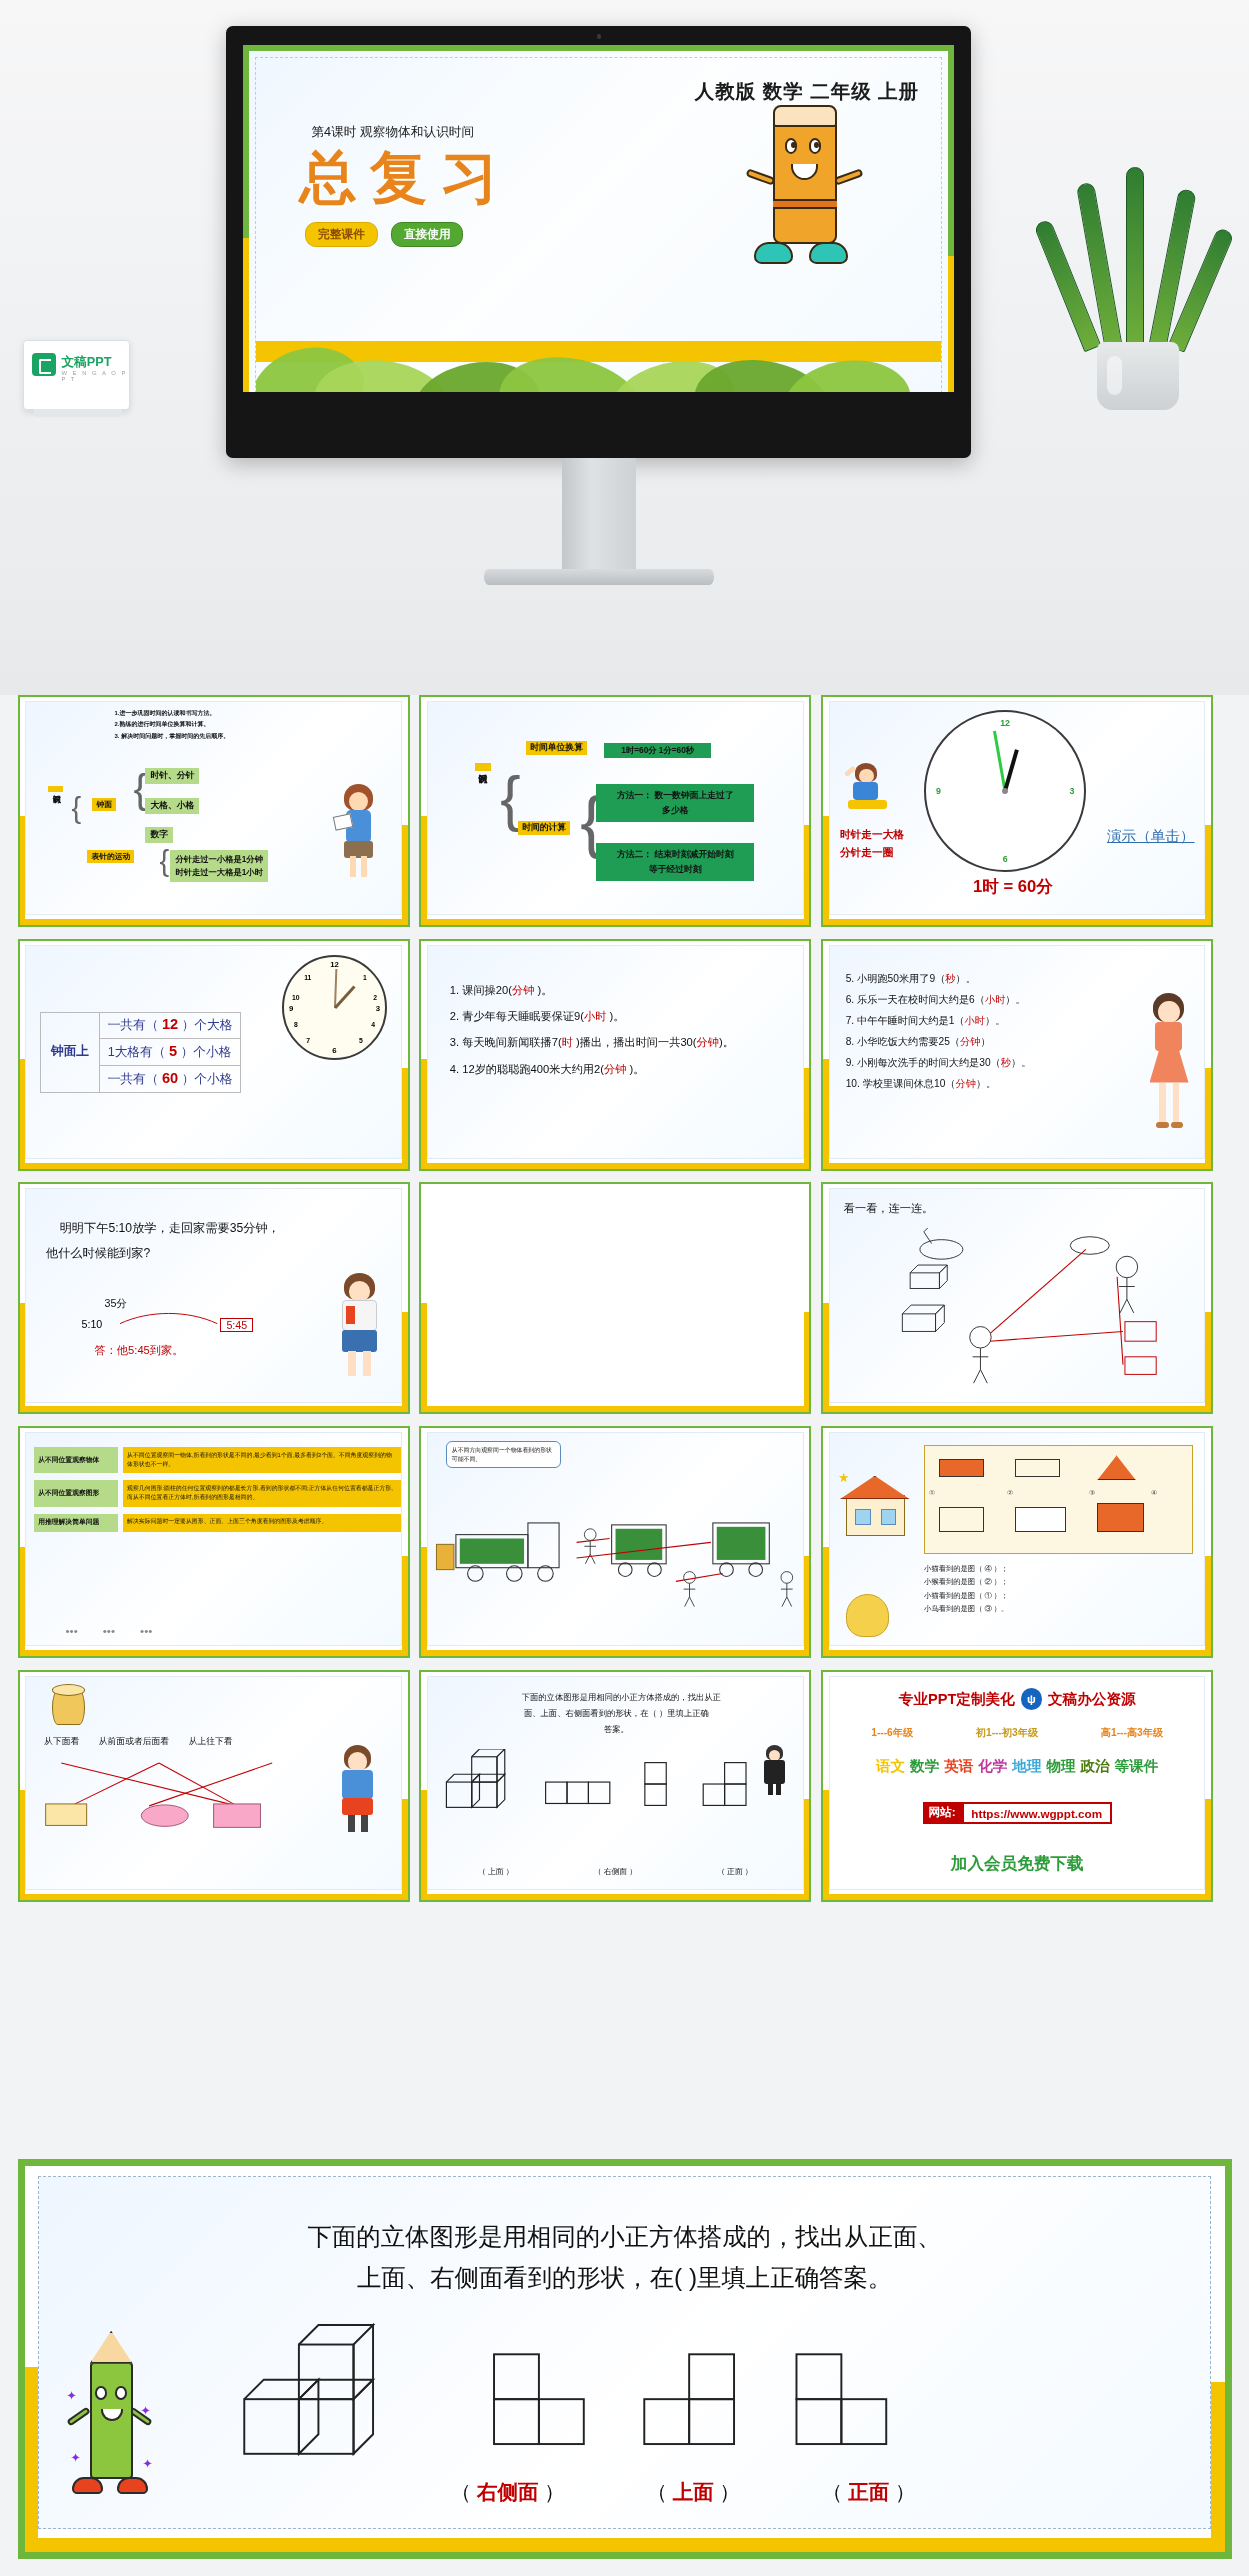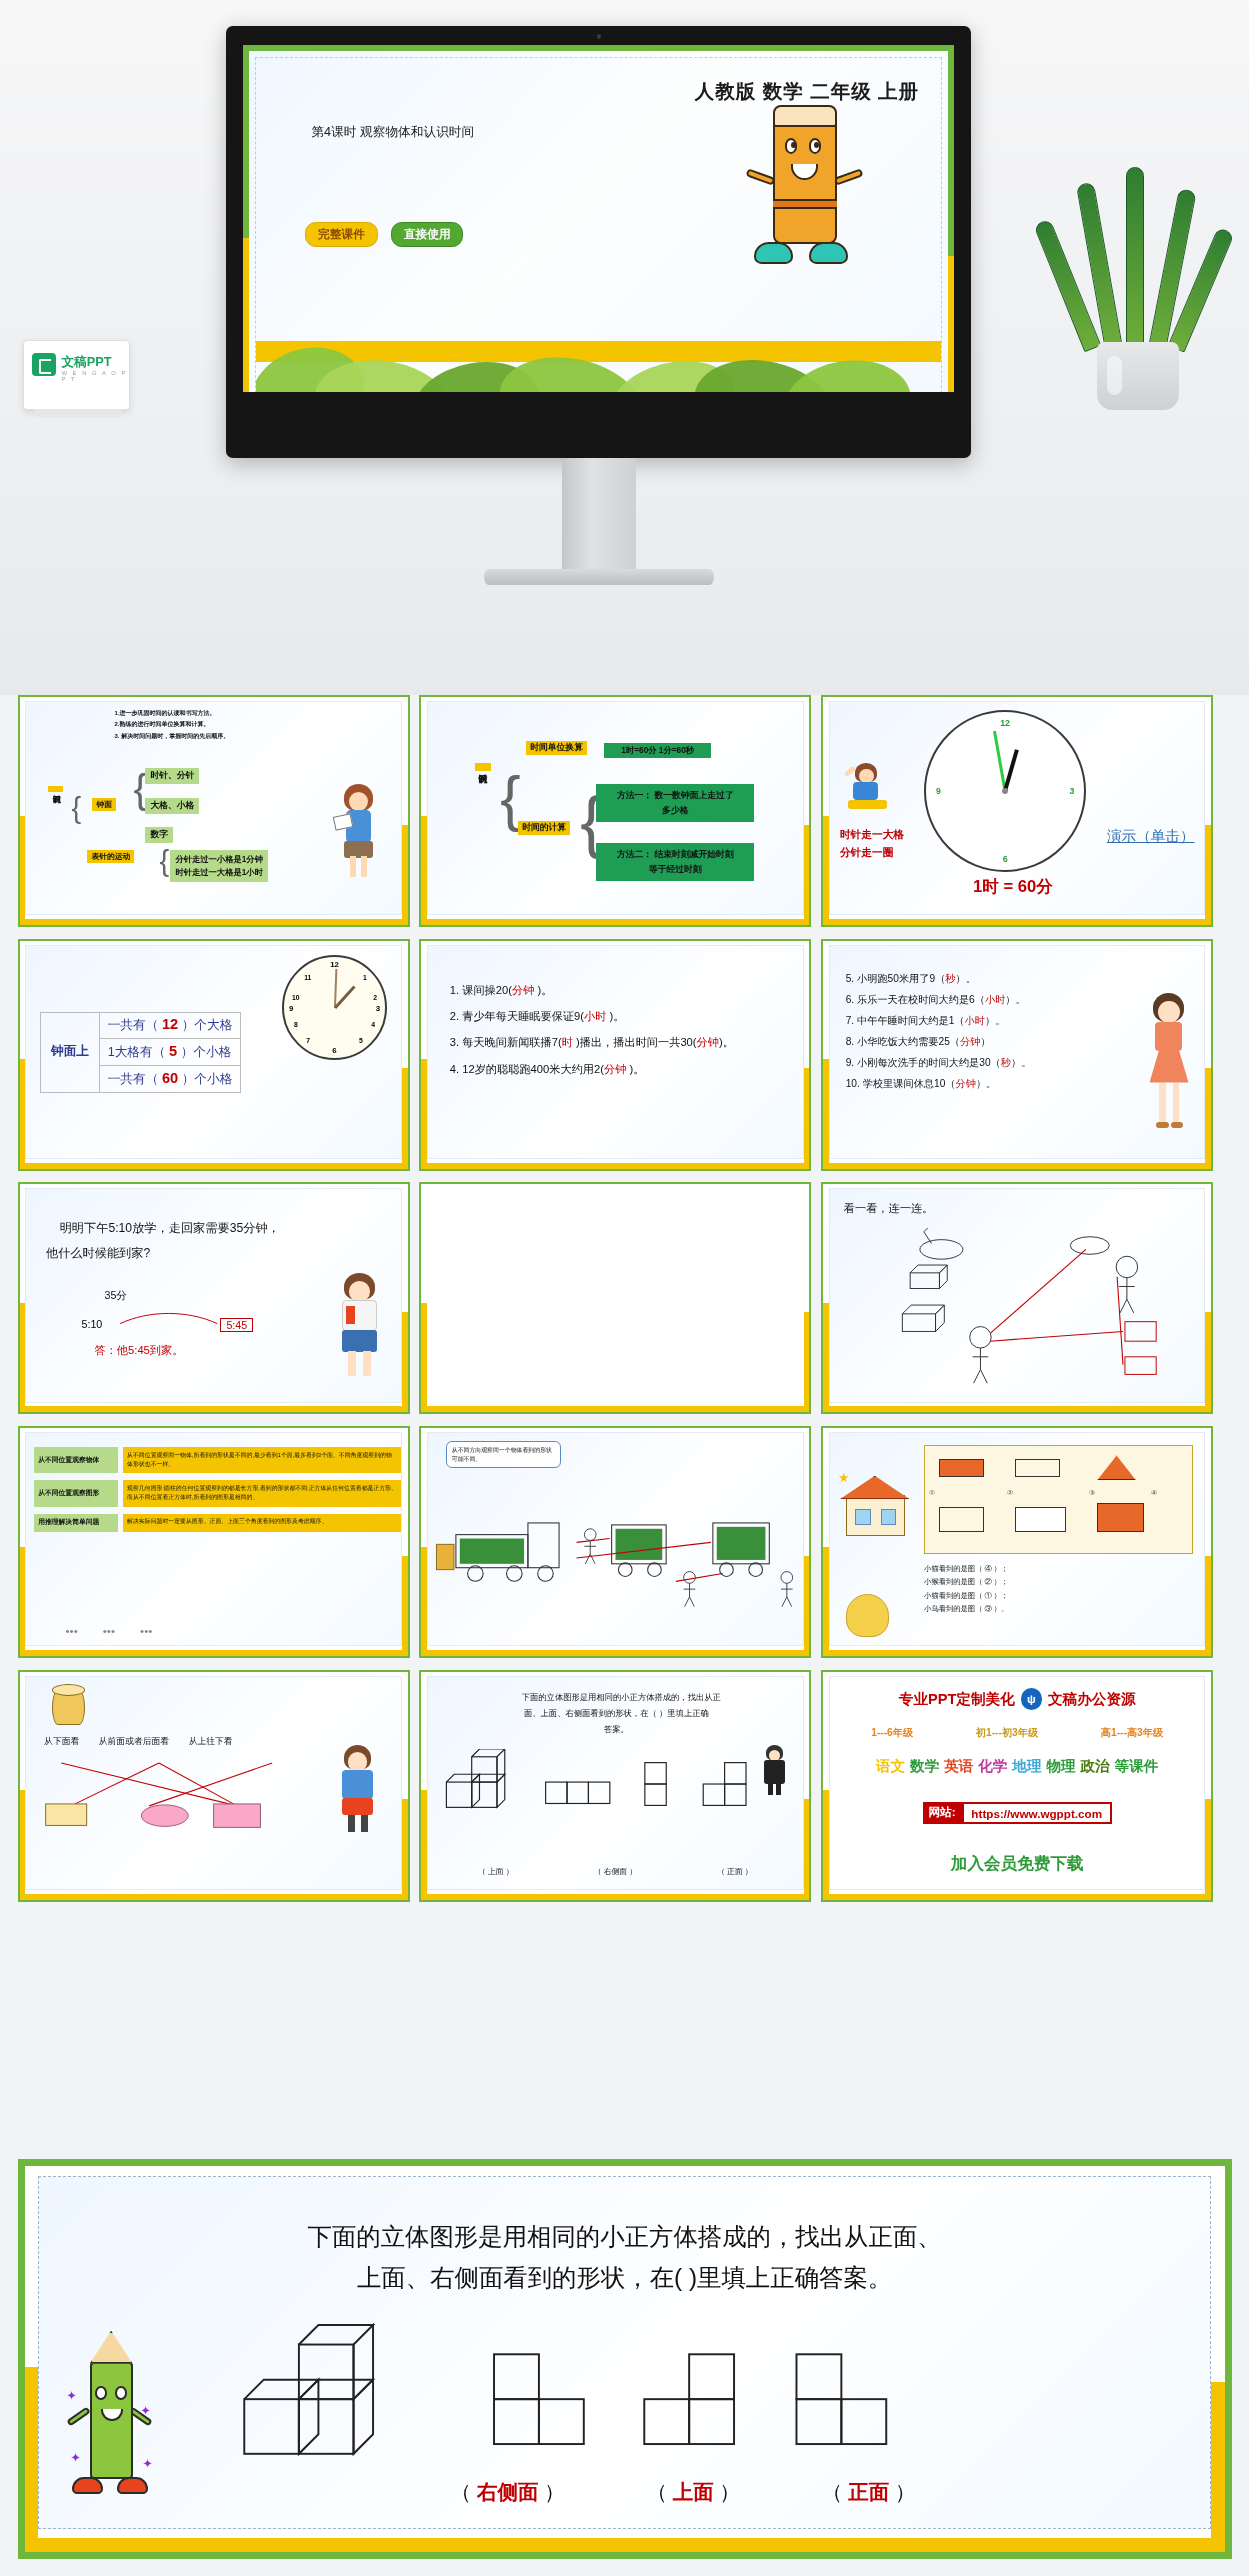--- a/index.html
+++ b/index.html
@@ -157,20 +157,21 @@
     <div class="mon-cam"></div>
     <div class="mon-screen">
       <div class="slide">
         <div class="slide-left-bar"></div>
         <div class="slide-right-bar"></div>
         <div class="slide-y"></div>
         <div class="slide-inner">
 
           <div class="hdr-course">人教版  数学  二年级  上册</div>
           <div class="lesson-line">第4课时 观察物体和认识时间</div>
+          <div class="big-title">总复习</div>
           <div class="pill-row">
             <span class="pill a">完整课件</span>
             <span class="pill b">直接使用</span>
           </div>
 
           <div class="eraser">
             <div class="er-arm l"></div>
               <div class="er-arm r"></div>
             <div class="er-body"></div>
             <div class="er-top"></div>
@@ -419,21 +420,21 @@
 
     <div class="thumb">
       <div class="ybl"></div>
         <div class="ybr"></div>
         <div class="yb"></div>
       <div class="t-inner">
         <div style="position:absolute;left:19.5px;top:27px;font-size:12.2px;line-height:2.0;color:#111;">
           <div style="text-indent:13.7px;">明明下午5:10放学，走回家需要35分钟，</div>
           <div>他什么时候能到家?</div>
         </div>
-        <div style="position:absolute;left:78px;top:100px;font-size:10.7px;color:#111;">35分</div>
+        <div style="position:absolute;left:78px;top:108px;font-size:10.7px;color:#111;">35分</div>
         <div style="position:absolute;left:55px;top:121px;width:185px;height:17.6px;">
           <div style="position:absolute;left:0;top:7.8px;font-size:10.7px;">5:10</div>
           <svg width="185" height="17.6" style="position:absolute;left:0;top:0;" viewBox="0 0 190 18">
             <path d="M40 14 C70 0 110 0 140 14" fill="none" stroke="#c00000" stroke-width="1"></path>
           </svg>
           <div style="position:absolute;left:139px;top:7.8px;font-size:10.7px;color:#c00000;border:1px solid #c00000;padding:0 4.9px;">5:45</div>
         </div>
         <div style="position:absolute;left:68px;top:154px;font-size:11.2px;color:#c00000;">答：他5:45到家。</div>
         <div style="position:absolute;right:13.7px;top:84px;width:53px;height:107px;">
           <div style="position:absolute;left:9.8px;top:0;width:31px;height:27px;background:#7b4a2b;border-radius:50% 50% 40% 40%;"></div>

